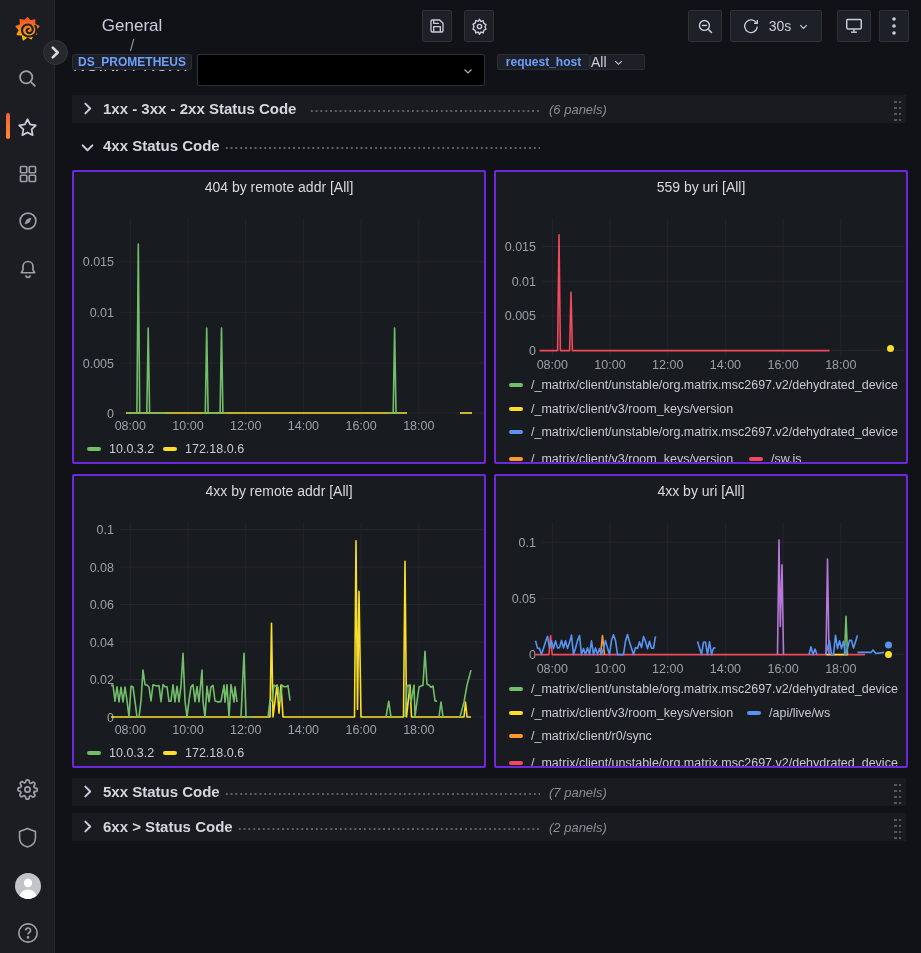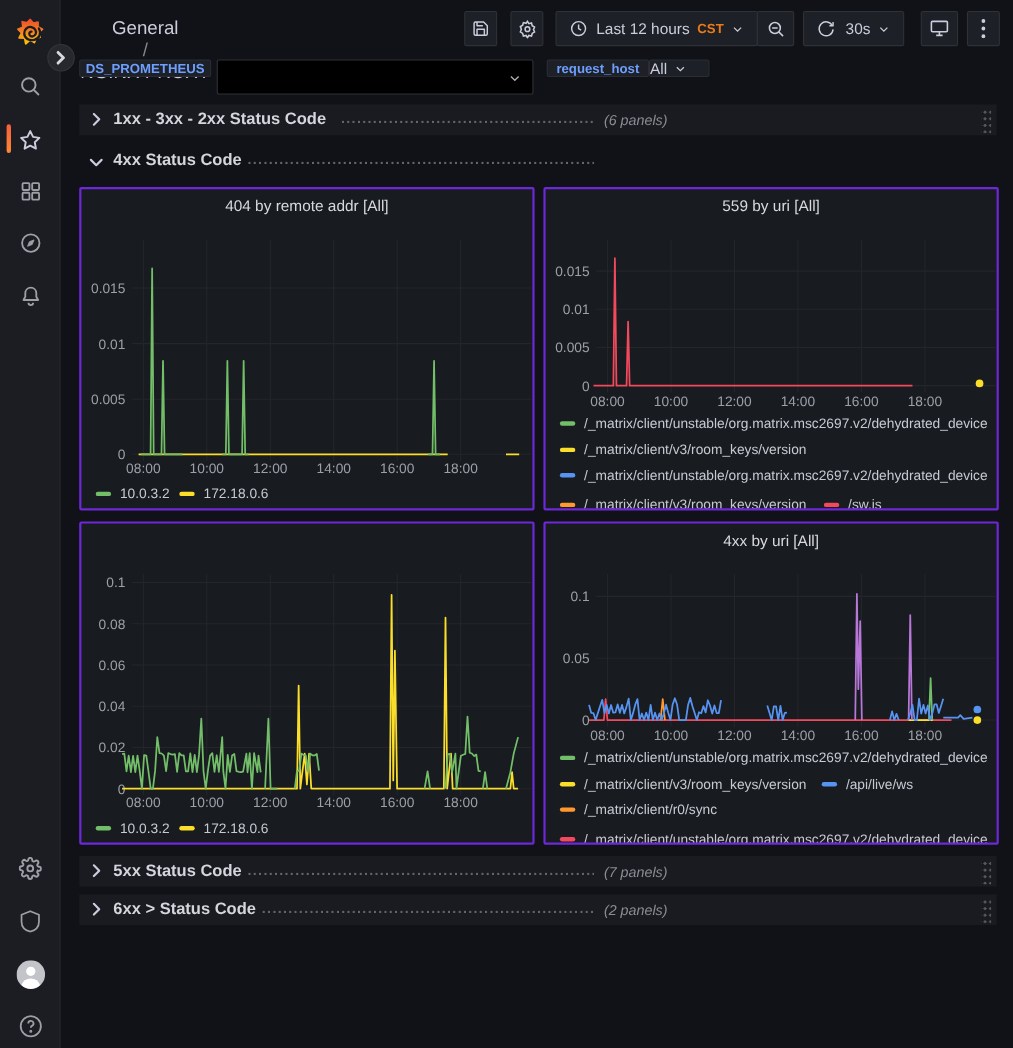--- a/index.html
+++ b/index.html
@@ -155,31 +155,20 @@
   <div class="tbtn" style="left:366px; width:30px;">
     <svg width="16" height="16" viewBox="0 0 24 24" fill="none" stroke="#ccccdc" stroke-width="2" stroke-linejoin="round">
       <path d="M17 21v-8H7v8M7 3v5h8M5 3h11l5 5v11a2 2 0 0 1-2 2H5a2 2 0 0 1-2-2V5a2 2 0 0 1 2-2z"></path>
     </svg>
   </div>
   <div class="tbtn" style="left:408px; width:30px;">
     <svg width="17" height="17" viewBox="0 0 24 24" fill="none" stroke="#ccccdc" stroke-width="2">
       <circle cx="12" cy="12" r="3"></circle>
       <path d="M12 2l1.8 3 3.4-.9.9 3.4 3 1.8-1.3 3.2 1.3 3.2-3 1.8-.9 3.4-3.4-.9-1.8 3-1.8-3-3.4.9-.9-3.4-3-1.8L4.2 12 2.9 8.8l3-1.8.9-3.4 3.4.9z"></path>
     </svg>
-  </div>
-  <div class="tbtn" style="left:449px; width:184px; font-size:14px; font-weight:500;">
-    <svg width="16" height="16" viewBox="0 0 24 24" fill="none" stroke="#ccccdc" stroke-width="2" style="margin-right:8px;">
-      <circle cx="12" cy="12" r="9.5"></circle>
-          <path d="M12 6.5V12l3.5 2"></path>
-    </svg>
-    <span>Last 12 hours</span>
-    <span style="color:#eb7b18; font-size:12px; font-weight:700; margin-left:7px;">CST</span>
-    <svg width="11" height="11" viewBox="0 0 24 24" fill="none" stroke="#ccccdc" stroke-width="2.6" style="margin-left:7px;">
-          <path d="M5 9l7 7 7-7"></path>
-        </svg>
   </div>
   <div class="tbtn" style="left:632px; width:34px;">
     <svg width="17" height="17" viewBox="0 0 24 24" fill="none" stroke="#ccccdc" stroke-width="2">
       <circle cx="10.5" cy="10.5" r="7"></circle>
           <line x1="15.8" y1="15.8" x2="21" y2="21"></line>
           <line x1="7" y1="10.5" x2="14" y2="10.5"></line>
     </svg>
   </div>
   <div class="tbtn" style="left:674px; width:92px; font-size:14px; font-weight:500;">
     <svg width="16" height="16" viewBox="0 0 24 24" fill="none" stroke="#ccccdc" stroke-width="2" style="margin-right:10px;">
@@ -321,20 +310,21 @@
   <div class="legend" style="left:13px; top:0; width:398px; height:294px;">
     <span class="litem" style="left:0; top:206px;"><span class="ldash" style="background:#73bf69;"></span>/_matrix/client/unstable/org.matrix.msc2697.v2/dehydrated_device</span>
     <span class="litem" style="left:0; top:230px;"><span class="ldash" style="background:#fade2a;"></span>/_matrix/client/v3/room_keys/version</span>
     <span class="litem" style="left:0; top:253px;"><span class="ldash" style="background:#5794f2;"></span>/_matrix/client/unstable/org.matrix.msc2697.v2/dehydrated_device</span>
     <span class="litem" style="left:0; top:280px;"><span class="ldash" style="background:#ff9830;"></span>/_matrix/client/v3/room_keys/version</span>
     <span class="litem" style="left:240px; top:280px;"><span class="ldash" style="background:#f2495c;"></span>/sw.js</span>
   </div>
 </div>
 
 <div class="panel" style="left:72px; top:474px;">
+  <div class="ptitle">4xx by remote addr [All]</div>
   <svg class="chart" width="414" height="294" viewBox="0 0 414 294">
         <line x1="46" y1="53.5" x2="409" y2="53.5" stroke="#24262c" stroke-width="1"></line>
         <line x1="46" y1="91.0" x2="409" y2="91.0" stroke="#24262c" stroke-width="1"></line>
         <line x1="46" y1="128.5" x2="409" y2="128.5" stroke="#24262c" stroke-width="1"></line>
         <line x1="46" y1="166.0" x2="409" y2="166.0" stroke="#24262c" stroke-width="1"></line>
         <line x1="46" y1="203.5" x2="409" y2="203.5" stroke="#24262c" stroke-width="1"></line>
         <line x1="46" y1="241.0" x2="409" y2="241.0" stroke="#24262c" stroke-width="1"></line>
         <line x1="56.3" y1="46" x2="56.3" y2="247.0" stroke="#24262c" stroke-width="1"></line>
         <line x1="114.0" y1="46" x2="114.0" y2="247.0" stroke="#24262c" stroke-width="1"></line>
         <line x1="171.7" y1="46" x2="171.7" y2="247.0" stroke="#24262c" stroke-width="1"></line>

